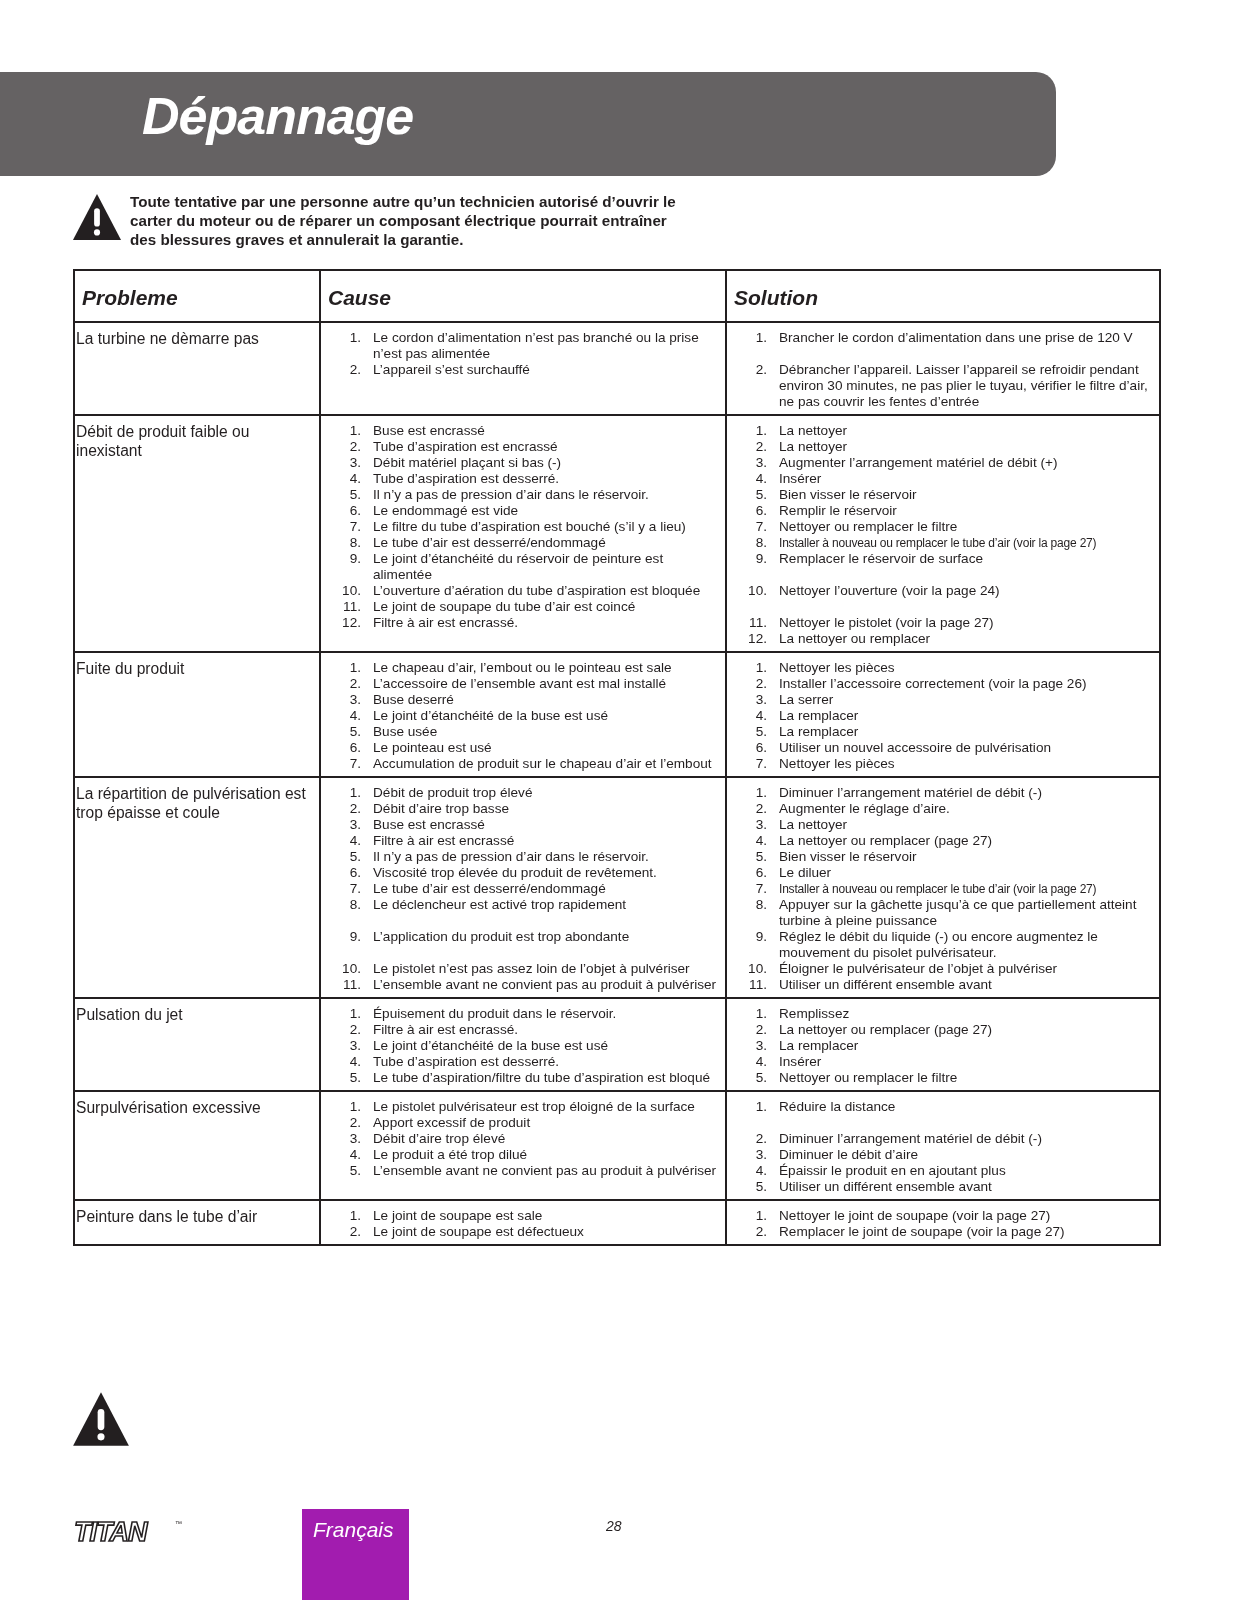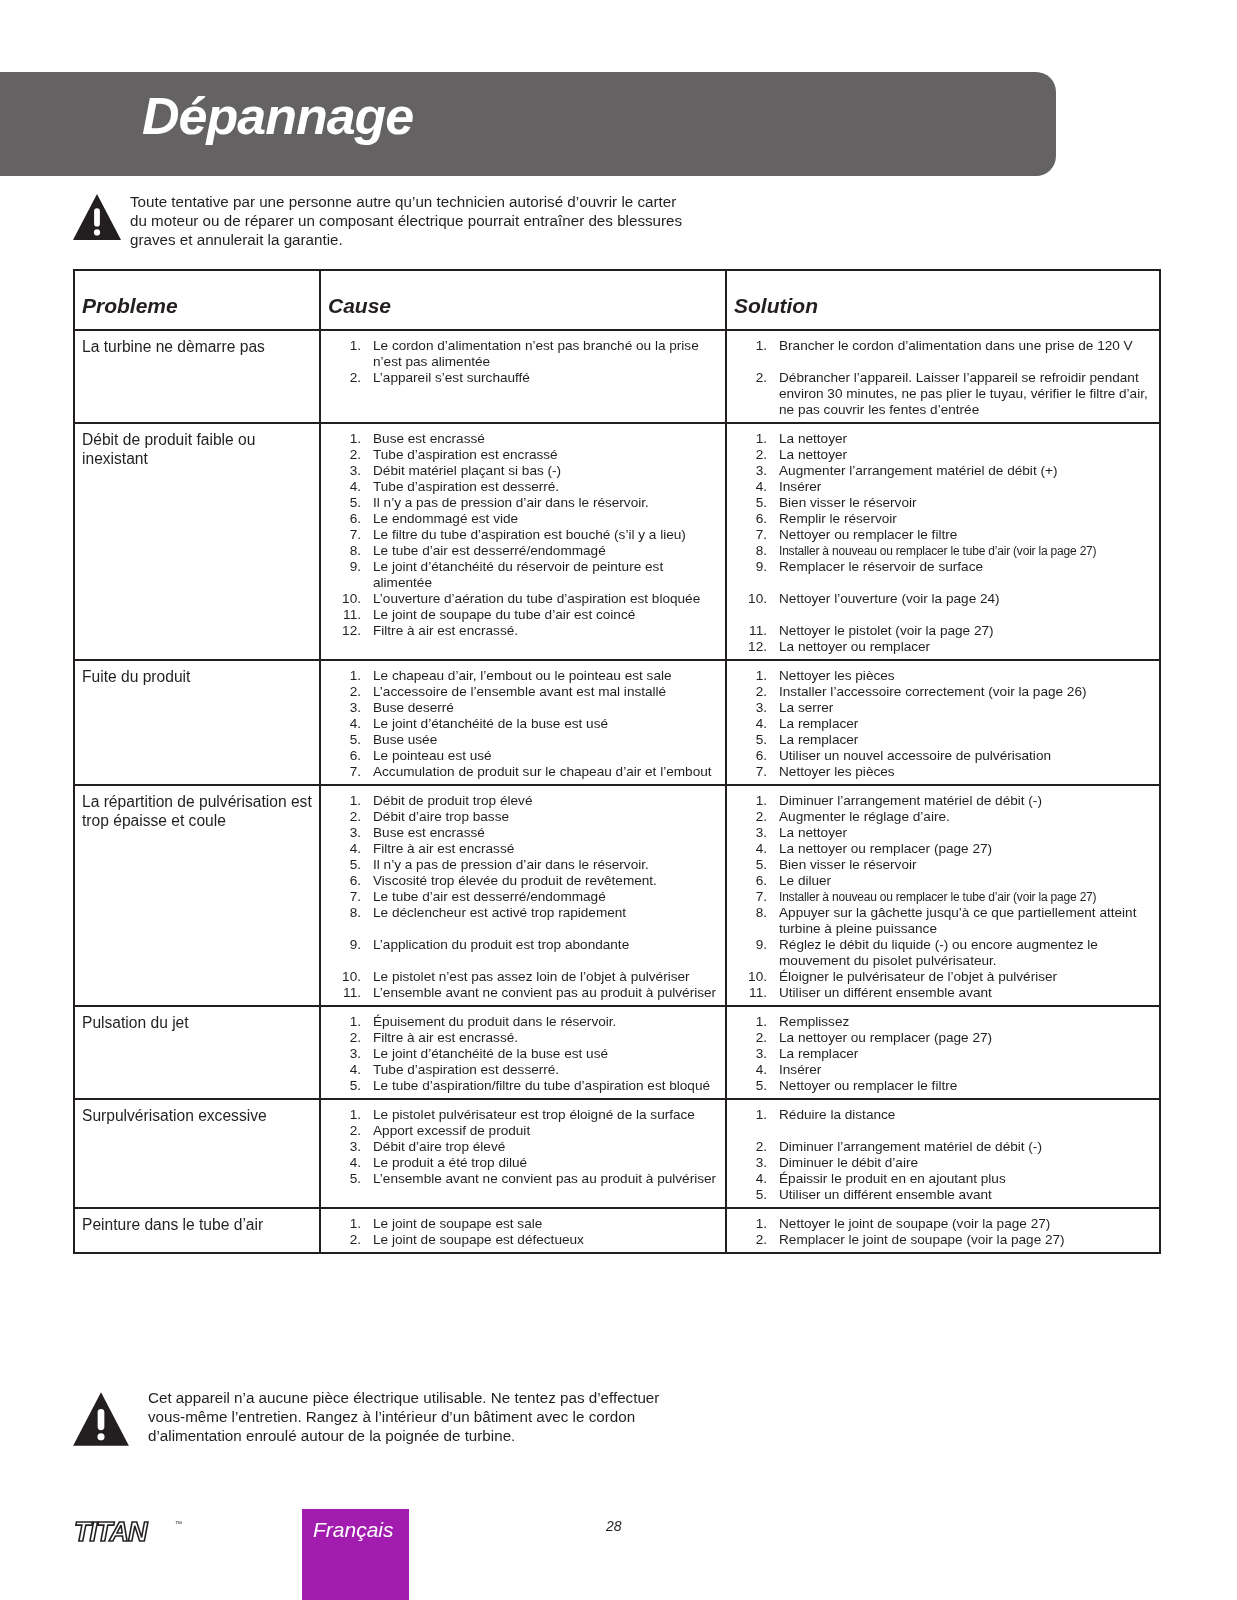--- a/index.html
+++ b/index.html
@@ -4,35 +4,35 @@
 <style>
   html, body { margin: 0; padding: 0; background: #ffffff; }
   body { width: 1237px; height: 1600px; position: relative; overflow: hidden;
          font-family: "Liberation Sans", "DejaVu Sans", sans-serif; color: #231f20; }
   .title-bar { position: absolute; left: 0; top: 72px; width: 1056px; height: 104px;
                background: #656263; border-radius: 0 20px 20px 0; }
   .title-bar h1 { position: absolute; left: 142px; top: 14px; margin: 0; color: #ffffff;
                   font-size: 52px; font-weight: bold; font-style: italic; letter-spacing: -1px; }
   .warning { position: absolute; display: flex; align-items: flex-start; }
   .warning .icon { width: 52px; height: 52px; flex: 0 0 auto; }
-  .warning .text { font-weight: normal; font-size: 15.2px; line-height: 19px; color: #231f20; }
+  .warning .text { font-weight: bold; font-size: 15.2px; line-height: 19px; color: #231f20; }
   .warn1 { left: 72px; top: 192px; }
   .warn1 .icon { margin-top: 0px; margin-right: 8px; width: 50px; height: 50px; }
   .warn1 .text { width: 560px; }
   .warn2 { left: 72px; top: 1388px; }
   .warn2 .icon { margin-top: 2px; margin-right: 18px; width: 58px; height: 58px; }
   .warn2 .text { width: 540px; }
 
   table.ts { position: absolute; left: 73px; top: 269px; width: 1086px;
              border-collapse: collapse; table-layout: fixed; }
   table.ts th, table.ts td { border: 2px solid #231f20; vertical-align: top; }
   table.ts th { text-align: left; font-style: italic; font-weight: bold; font-size: 21px;
-                padding: 23px 7px 6px 7px; height: 29px; }
+                padding: 15px 7px 6px 7px; height: 29px; }
   table.ts td { font-size: 13.6px; line-height: 16px; padding: 7px 6px 4px 6px; }
-  table.ts td.prob { font-size: 15.6px; line-height: 18.5px; padding-left: 7px; }
+  table.ts td.prob { font-size: 15.6px; line-height: 18.5px; padding-left: 1px; }
   col.c1 { width: 246px; } col.c2 { width: 406px; } col.c3 { width: 434px; }
   ol.items { list-style: none; margin: 0; padding: 0; }
   ol.items li { display: flex; }
   ol.items li .num { width: 34px; text-align: right; padding-right: 12px; flex: 0 0 auto; }
   ol.items li .txt { flex: 1 1 auto; }
   ol.items li.gap { margin-top: 16px; }
   ol.items li.small .txt { font-size: 12px; letter-spacing: -0.2px; }
 
   .footer-logo { position: absolute; left: 72px; top: 1517px; }
   .footer-tab { position: absolute; left: 302px; top: 1509px; width: 107px; height: 91px; background: #a21caf; }
@@ -501,21 +501,20 @@
       </tr>
     </tbody>
 </table>
 
 <div class="warning warn2">
   <svg class="icon" viewBox="0 0 52 52">
     <polygon points="26,2 51,50 1,50" fill="#231f20"></polygon>
     <rect x="23" y="17" width="6" height="19" rx="3" fill="#fff"></rect>
     <circle cx="26" cy="42" r="3.2" fill="#fff"></circle>
   </svg>
-  <div class="text">Cet appareil n’a aucune pièce électrique utilisable.  Ne tentez pas d’effectuer vous-même l’entretien.  Rangez à l’intérieur d’un bâtiment avec le cordon d’alimentation enroulé autour de la poignée de turbine.</div>
 </div>
 
 <div class="footer-logo">
   <svg width="115" height="28" viewBox="0 0 115 28">
     <text x="2" y="24" font-family="Liberation Sans, sans-serif" font-size="27" font-weight="bold" font-style="italic" fill="#fff" stroke="#231f20" stroke-width="1.6" letter-spacing="-1" id="brandText">TITAN</text>
     <text x="103" y="9" font-family="Liberation Sans, sans-serif" font-size="7" fill="#231f20" id="tmText">™</text>
   </svg>
 </div>
 
 <div class="footer-tab">

